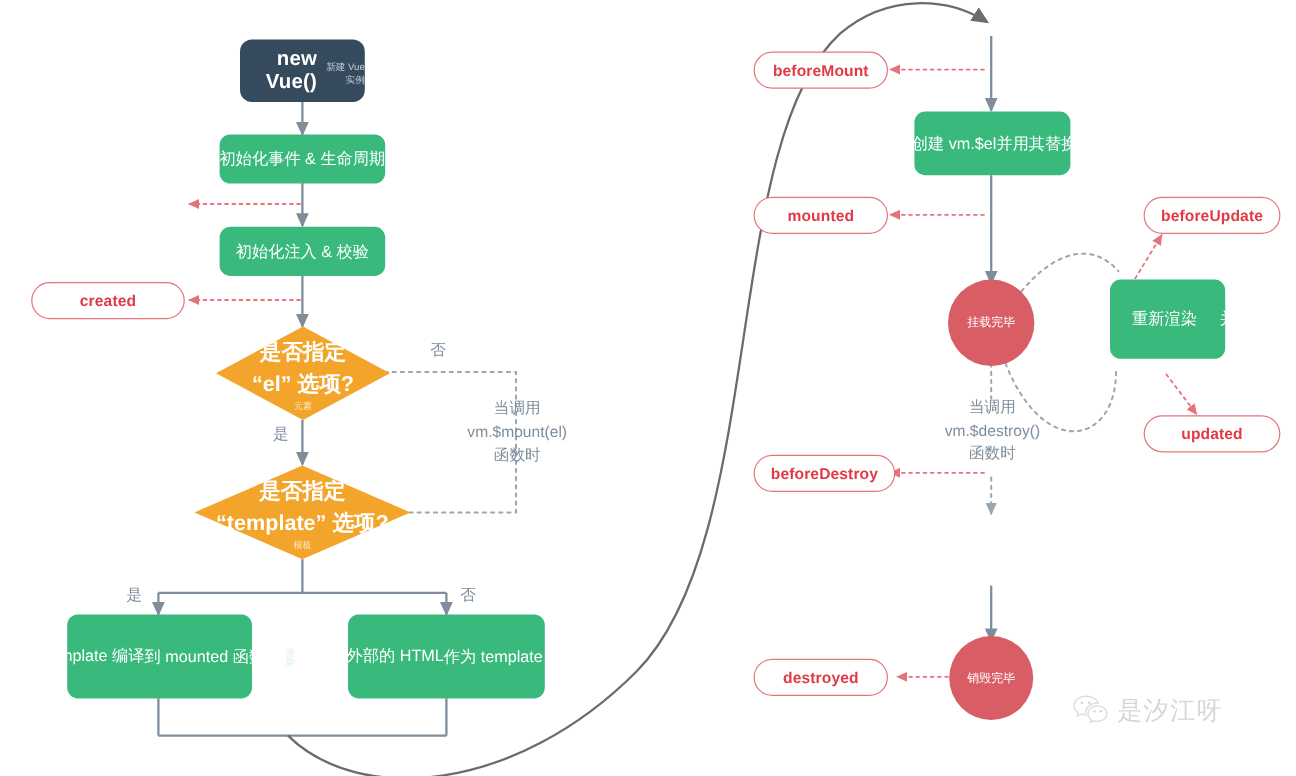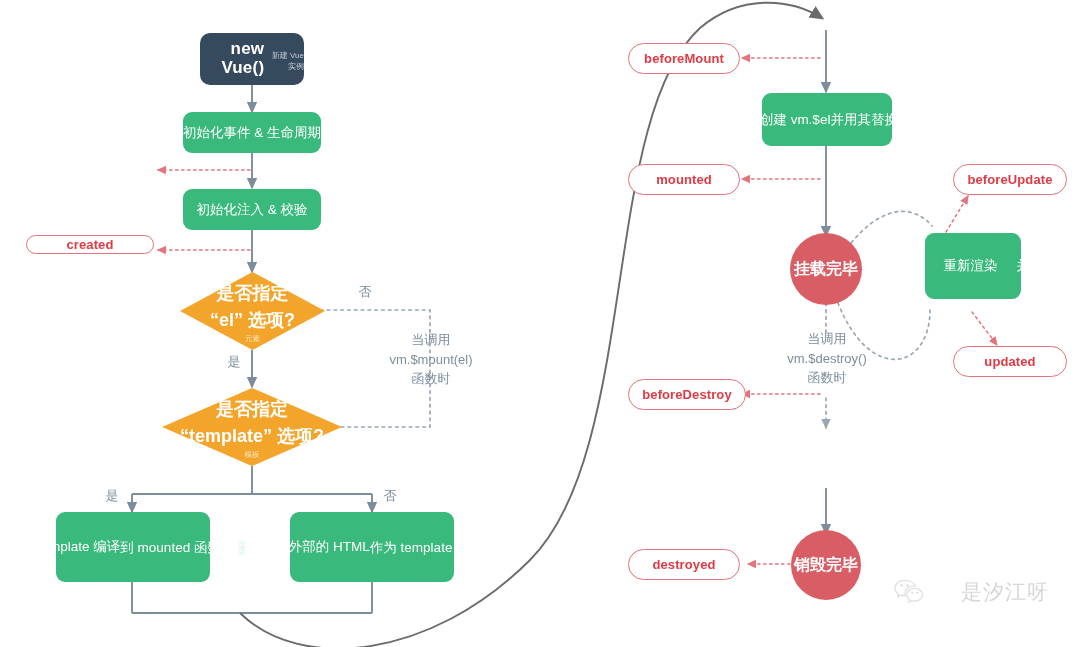--- a/index.html
+++ b/index.html
@@ -35,35 +35,35 @@
     background:#f3a52b;
     clip-path:polygon(50% 0%,100% 50%,50% 100%,0% 50%);}
   .diamond .txt{position:relative;z-index:2;display:flex;flex-direction:column;
     align-items:center;justify-content:center;width:100%;height:100%;}
   .diamond .ln{font-size:18px;line-height:1.5;white-space:nowrap;font-weight:bold;}
   .diamond .sub{font-size:7.5px;color:#fde6c4;line-height:1;margin-top:1px;}
 
   .circle{
     background:#d95d64;color:#ffffff;border-radius:50%;
   }
-  .circle .ln{font-size:16px;font-weight:bold;white-space:nowrap;}
+  .circle .ln{font-size:10px;font-weight:normal;white-space:nowrap;}
 
   .hook{
     border:1.6px solid #e4747c;border-radius:16px;background:#ffffff;
     color:#e03a45;font-weight:bold;font-size:13px;letter-spacing:.1px;
   }
 
   .label{position:absolute;color:#7d8d9c;font-size:13px;line-height:1.5;
          text-align:center;white-space:nowrap;}
 
   
   #watermark{position:absolute;left:894px;top:578px;display:flex;align-items:center;
     gap:7px;opacity:.30;}
   #watermark .wm-text{font-size:21px;color:#7a7a7a;letter-spacing:1px;
-    font-family:"DejaVu Sans",sans-serif;margin-left:30px;}
+    font-family:"DejaVu Sans",sans-serif;}
   svg#wires{position:absolute;left:0;top:0;width:1080px;height:647px;pointer-events:none;}
 </style>
 </head>
 <body>
 
 <div id="stage">
 
   <svg id="wires" viewBox="0 0 1080 647">
     <defs>
       <marker id="ah-gray" markerWidth="7" markerHeight="7" refX="5.4" refY="3.2" orient="auto">
@@ -178,21 +178,21 @@
     <div class="ln">将 template 编译</div>
     <div class="ln"><span>到 mounted 函数中</span><span style="font-size:9px;vertical-align:super;">*</span></div>
     <div class="sub">渲染</div>
   </div>
 
   <div class="node box-green" style="left:290px;top:512px;width:164px;height:70px;">
     <div class="ln">将 el 外部的 HTML</div>
     <div class="ln"><span>作为 template 编译</span><span style="font-size:9px;vertical-align:super;">*</span></div>
   </div>
 
-  <div class="node hook" style="left:26px;top:235px;width:128px;height:19px;">
+  <div class="node hook" style="left:26px;top:235px;width:128px;height:31px;">
     <span>created</span>
   </div>
 
   <div class="label" style="left:350px;top:282px;width:30px;">否</div>
   <div class="label" style="left:222px;top:352px;width:24px;">是</div>
   <div class="label" style="left:100px;top:486px;width:24px;">是</div>
   <div class="label" style="left:378px;top:486px;width:24px;">否</div>
 
   <div class="label" style="left:373px;top:330px;width:116px;">
     <div>当调用</div>

